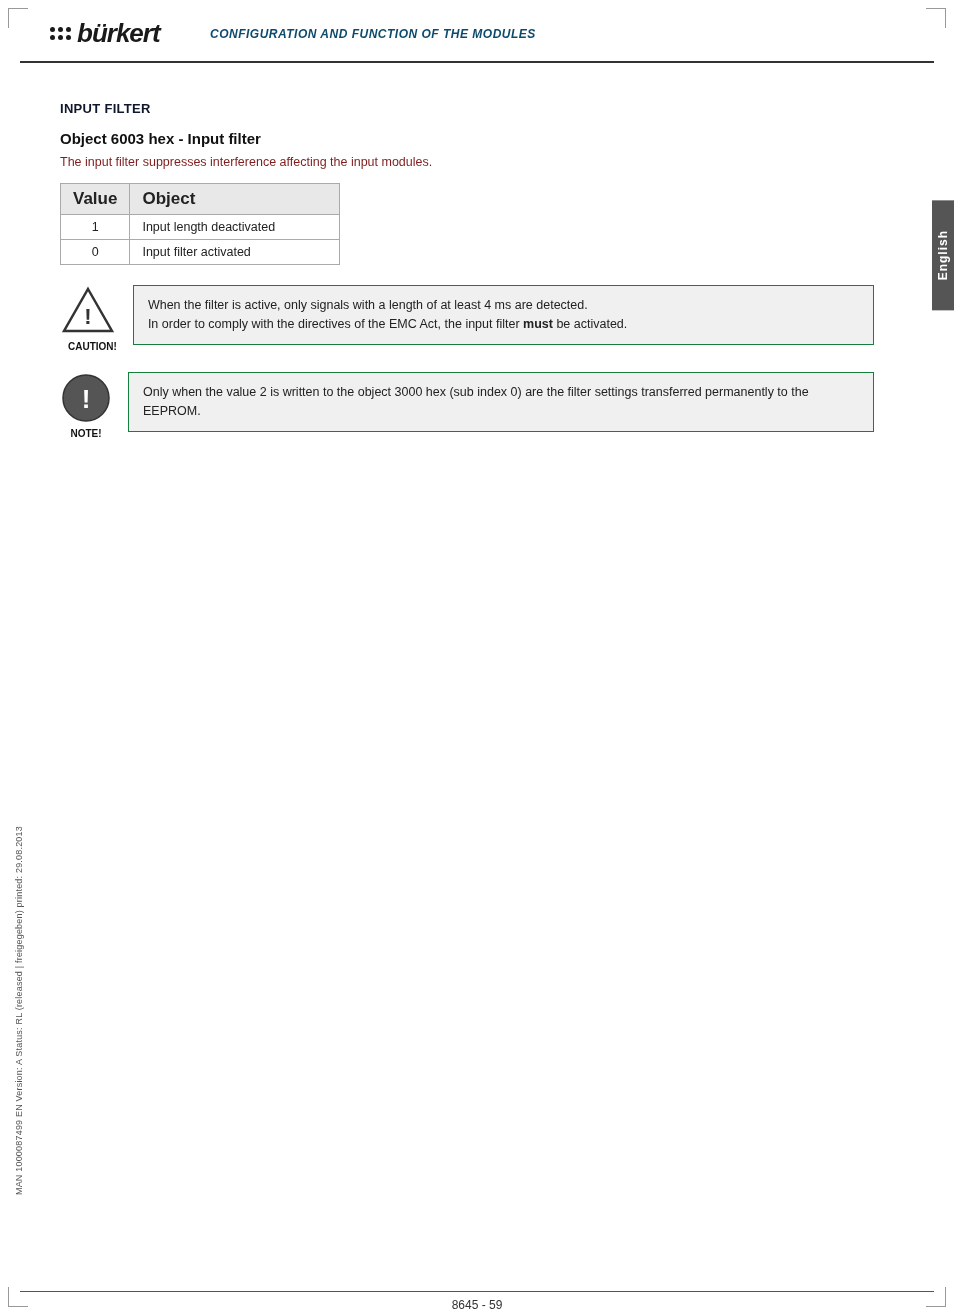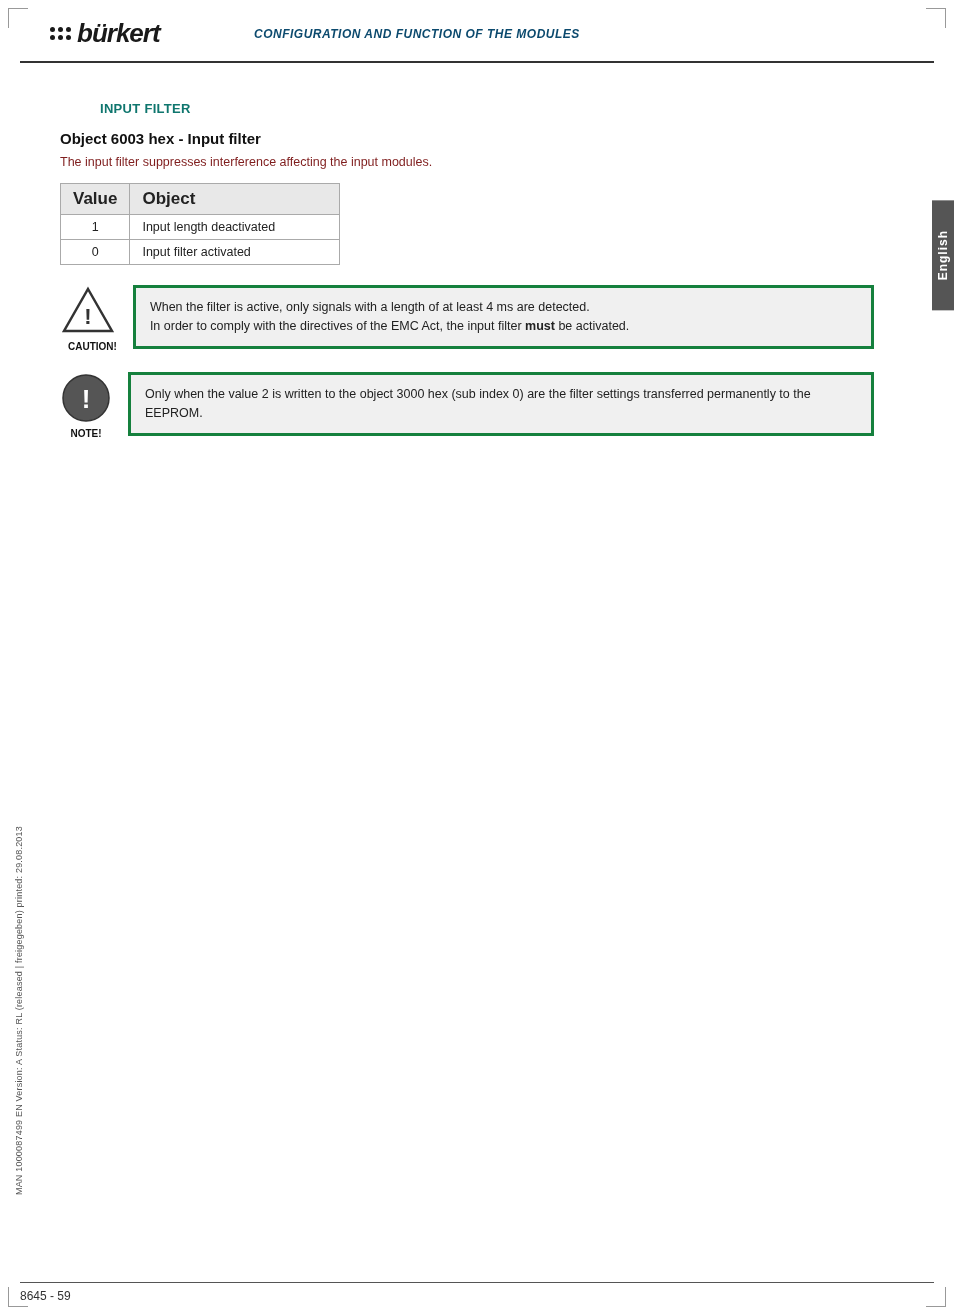--- a/index.html
+++ b/index.html
@@ -27,21 +27,20 @@
     .corner-bl { bottom: 8px; left: 8px; border-width: 0 0 1px 1px; }
     .corner-br { bottom: 8px; right: 8px; border-width: 0 1px 1px 0; }
 
     
     .header {
       display: flex;
       align-items: center;
       padding: 18px 30px 12px 30px;
       border-bottom: 2px solid #333;
       margin: 0 20px;
-      gap: 44px;
     }
 
     .logo-area {
       display: flex;
       align-items: center;
       min-width: 160px;
     }
 
     .logo-text {
       font-size: 26px;
@@ -99,25 +98,24 @@
     
     .main-content {
       padding: 20px 50px 20px 60px;
       margin-right: 30px;
     }
 
     
     .section-heading {
       font-size: 13px;
       font-weight: bold;
-      color: #0f766e;
+      color: #0f172a;
       margin-bottom: 14px;
       text-transform: uppercase;
       letter-spacing: 0.3px;
-      margin-left: 40px;
     }
 
     .subsection-heading {
       font-size: 15px;
       font-weight: bold;
       color: #111;
       margin-bottom: 8px;
     }
 
     .intro-text {
@@ -157,21 +155,21 @@
     
     .notice-box {
       display: flex;
       align-items: flex-start;
       margin-bottom: 20px;
       gap: 16px;
     }
 
     .notice-content {
       background: #f0f0f0;
-      border: 3px solid #15803d;
+      border: 1px solid #15803d;
       padding: 10px 14px;
       font-size: 12.5px;
       color: #222;
       flex: 1;
       line-height: 1.5;
     }
 
     .notice-icon-wrapper {
       display: flex;
       flex-direction: column;
@@ -188,27 +186,27 @@
       transform: rotate(180deg);
       font-size: 9px;
       color: #555;
       white-space: nowrap;
       letter-spacing: 0.2px;
     }
 
     
     .footer {
       position: absolute;
-      bottom: 12px;
+      bottom: 3px;
       left: 20px;
       right: 20px;
       border-top: 1px solid #555;
       padding-top: 6px;
       display: flex;
-      justify-content: flex-start;
+      justify-content: center;
     }
 
     .footer-text {
       font-size: 12px;
       color: #333;
     }
 
     
     .caution-icon-svg {
       width: 52px;

